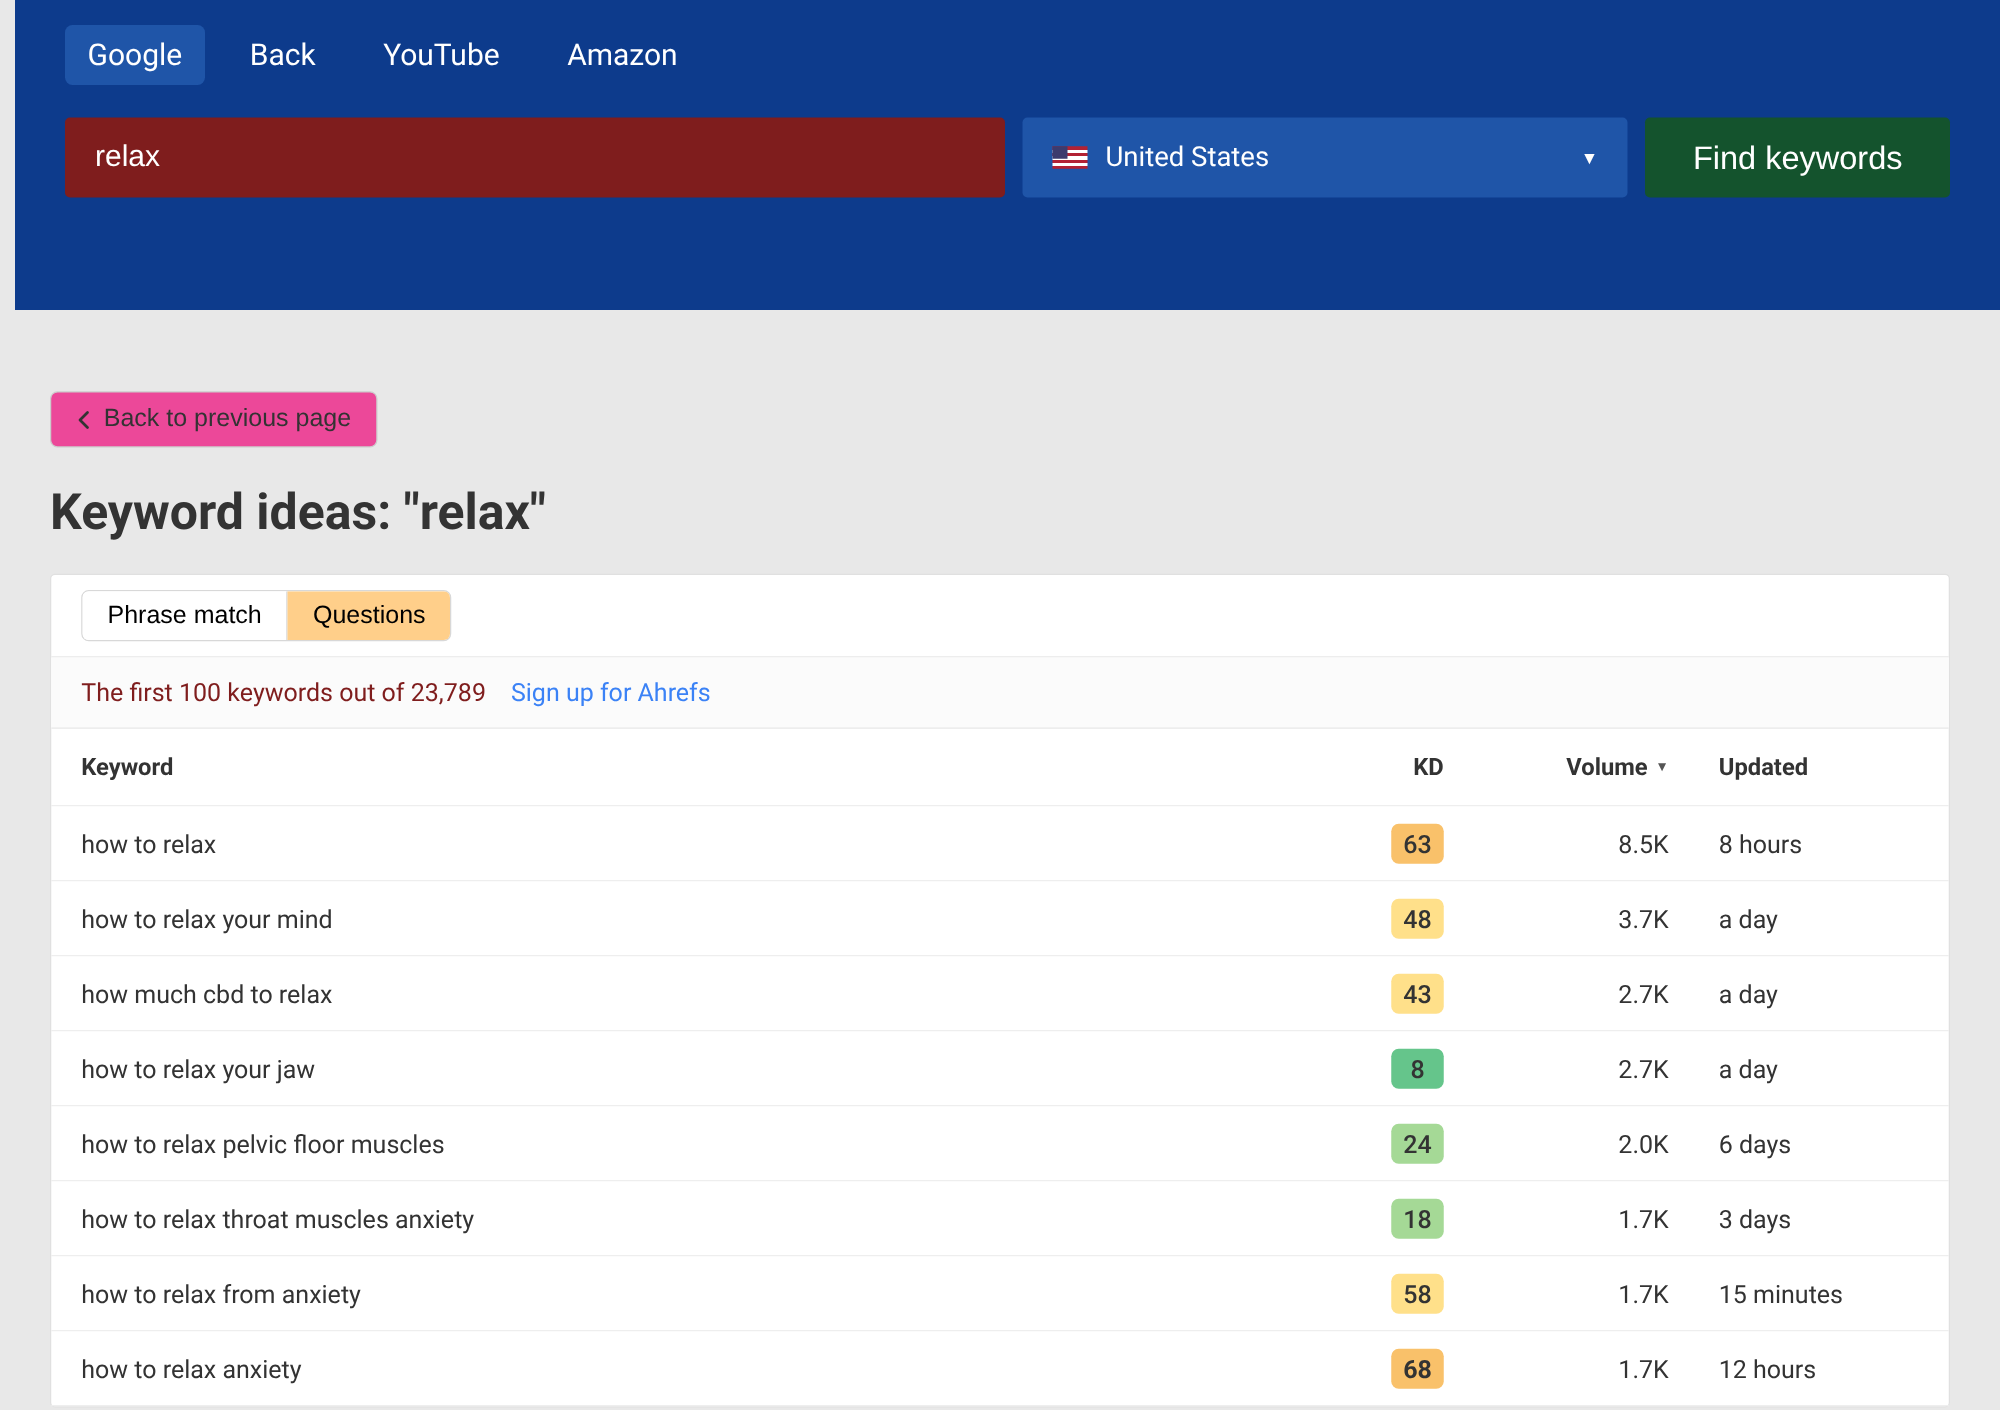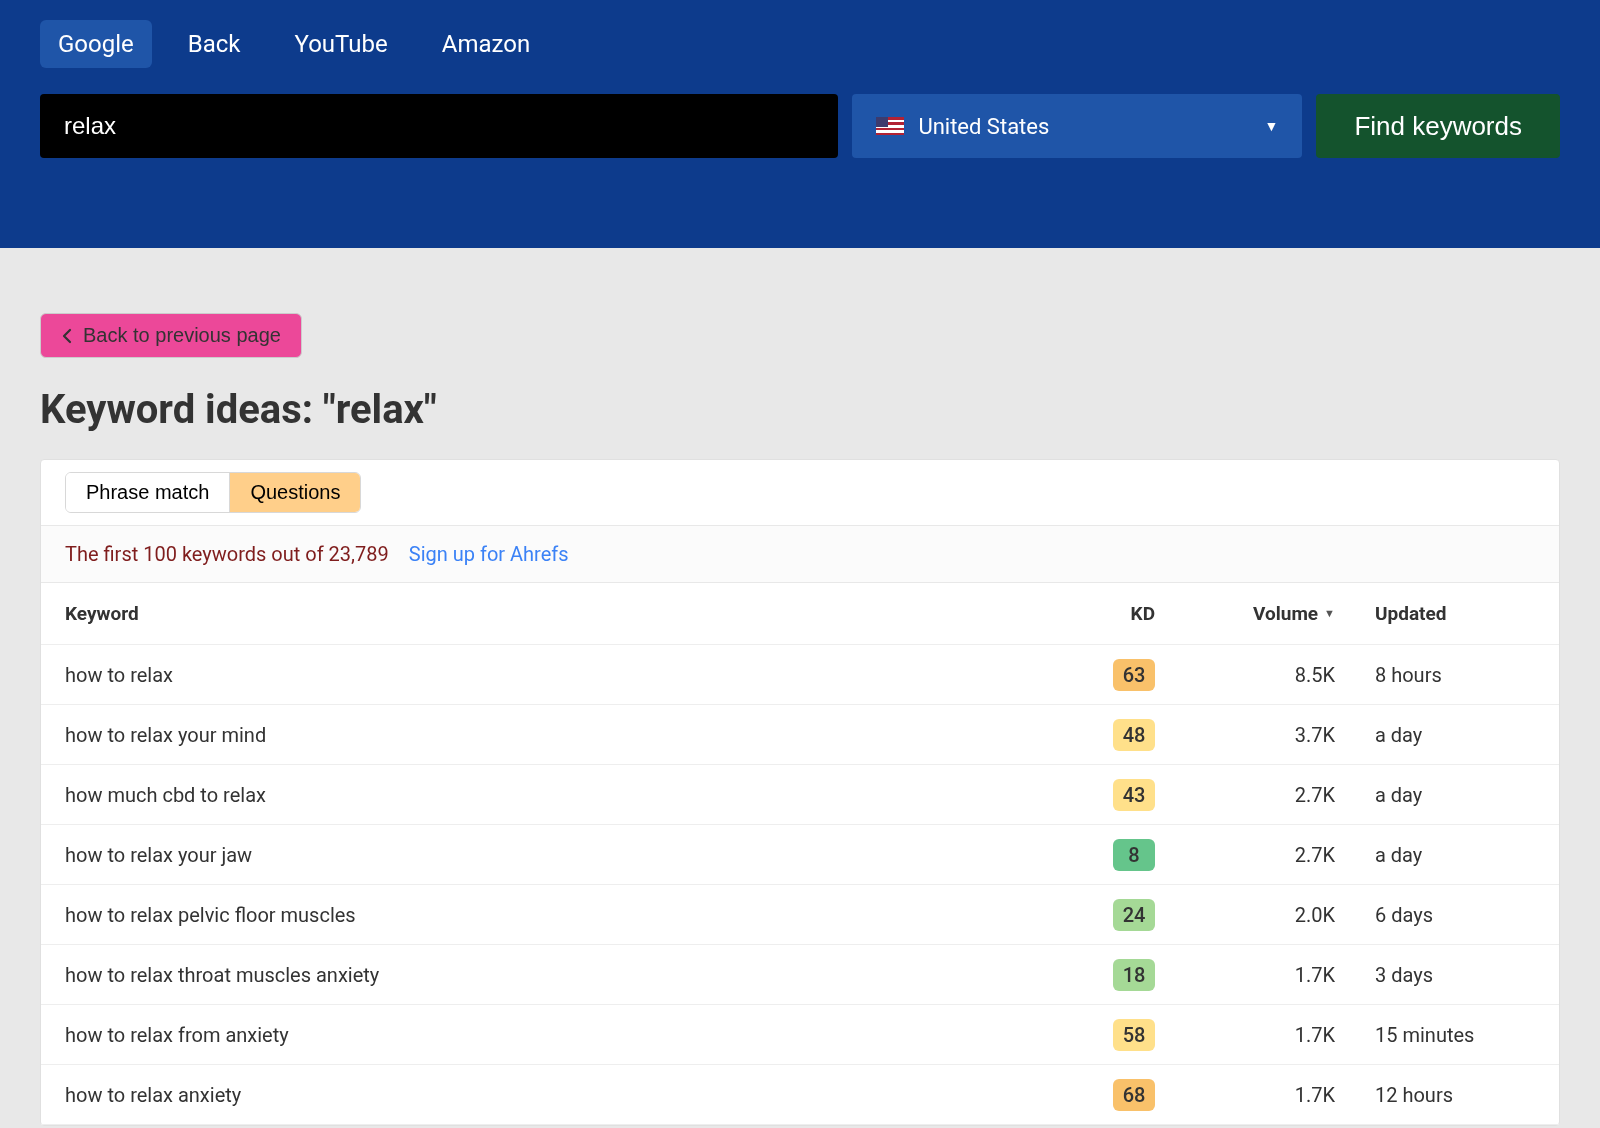--- a/index.html
+++ b/index.html
@@ -1,28 +1,28 @@
 <!DOCTYPE html>
 <html><head>
   <meta charset="utf-8">
   <style>
     * { margin: 0; padding: 0; box-sizing: border-box; }
     body { font-family: -apple-system, BlinkMacSystemFont, "Segoe UI", Roboto, Helvetica, Arial, sans-serif; background: #e8e8e8; color: #333; }
 
-    .header { background: #0d3b8c; padding: 20px 40px 90px 40px; }
+    .header { background: #0d3b8c; padding: 20px 40px 90px 40px; margin-left: 12px; }
 
     .source-tabs { display: flex; gap: 0; margin-bottom: 26px; }
     .source-tab { color: #fff; font-size: 24px; padding: 10px 18px; border-radius: 6px; cursor: pointer; margin-right: 18px; }
     .source-tab.active { background: #1f55a8; }
 
     .search-row { display: flex; gap: 14px; align-items: stretch; }
-    .search-input { flex: 1; background: #000000; border: none; color: #fff; font-size: 24px; padding: 18px 24px; border-radius: 4px; outline: none; }
+    .search-input { flex: 1; background: #7f1d1d; border: none; color: #fff; font-size: 24px; padding: 18px 24px; border-radius: 4px; outline: none; }
     .search-input::placeholder { color: #b9cce8; }
 
-    .country-select { width: 450px; background: #1f55a8; display: flex; align-items: center; padding: 0 24px; border-radius: 4px; cursor: pointer; justify-content: space-between; text-align: right; }
+    .country-select { width: 484px; background: #1f55a8; display: flex; align-items: center; padding: 0 24px; border-radius: 4px; cursor: pointer; justify-content: space-between; text-align: right; }
     .country-left { display: flex; align-items: center; gap: 14px; }
     .flag-us { width: 28px; height: 18px; display: inline-block; background: linear-gradient(to bottom, #b22234 0%, #b22234 15%, #fff 15%, #fff 30%, #b22234 30%, #b22234 45%, #fff 45%, #fff 60%, #b22234 60%, #b22234 75%, #fff 75%, #fff 90%, #b22234 90%); position: relative; }
     .flag-us::before { content: ""; position: absolute; top:0; left:0; width: 12px; height: 10px; background: #3c3b6e; }
     .country-name { color: #fff; font-size: 22px; }
     .country-caret { color: #fff; font-size: 14px; }
 
     .find-btn { background: #14532d; color: #fff; border: none; font-size: 26px; padding: 0 38px; border-radius: 4px; cursor: pointer; }
 
     .content { padding: 28px 40px 40px 40px; }
 
@@ -169,21 +169,21 @@
             <div class="col-kw">how to relax from anxiety</div>
             <div class="col-kd">
               <span class="kd-badge" style="background: rgb(255, 224, 138);">58</span>
             </div>
             <div class="col-vol">1.7K</div>
             <div class="col-upd">15 minutes</div>
           </div>
           <div class="tbl-row">
             <div class="col-kw">how to relax anxiety</div>
             <div class="col-kd">
-              <span class="kd-badge" style="background: rgb(249, 193, 106);">68</span>
+              <span class="kd-badge" style="background: rgb(249, 193, 106); font-weight: bold;">68</span>
             </div>
             <div class="col-vol">1.7K</div>
             <div class="col-upd">12 hours</div>
           </div>
         </div>
     </div>
   </div>
 
 </div>
 

